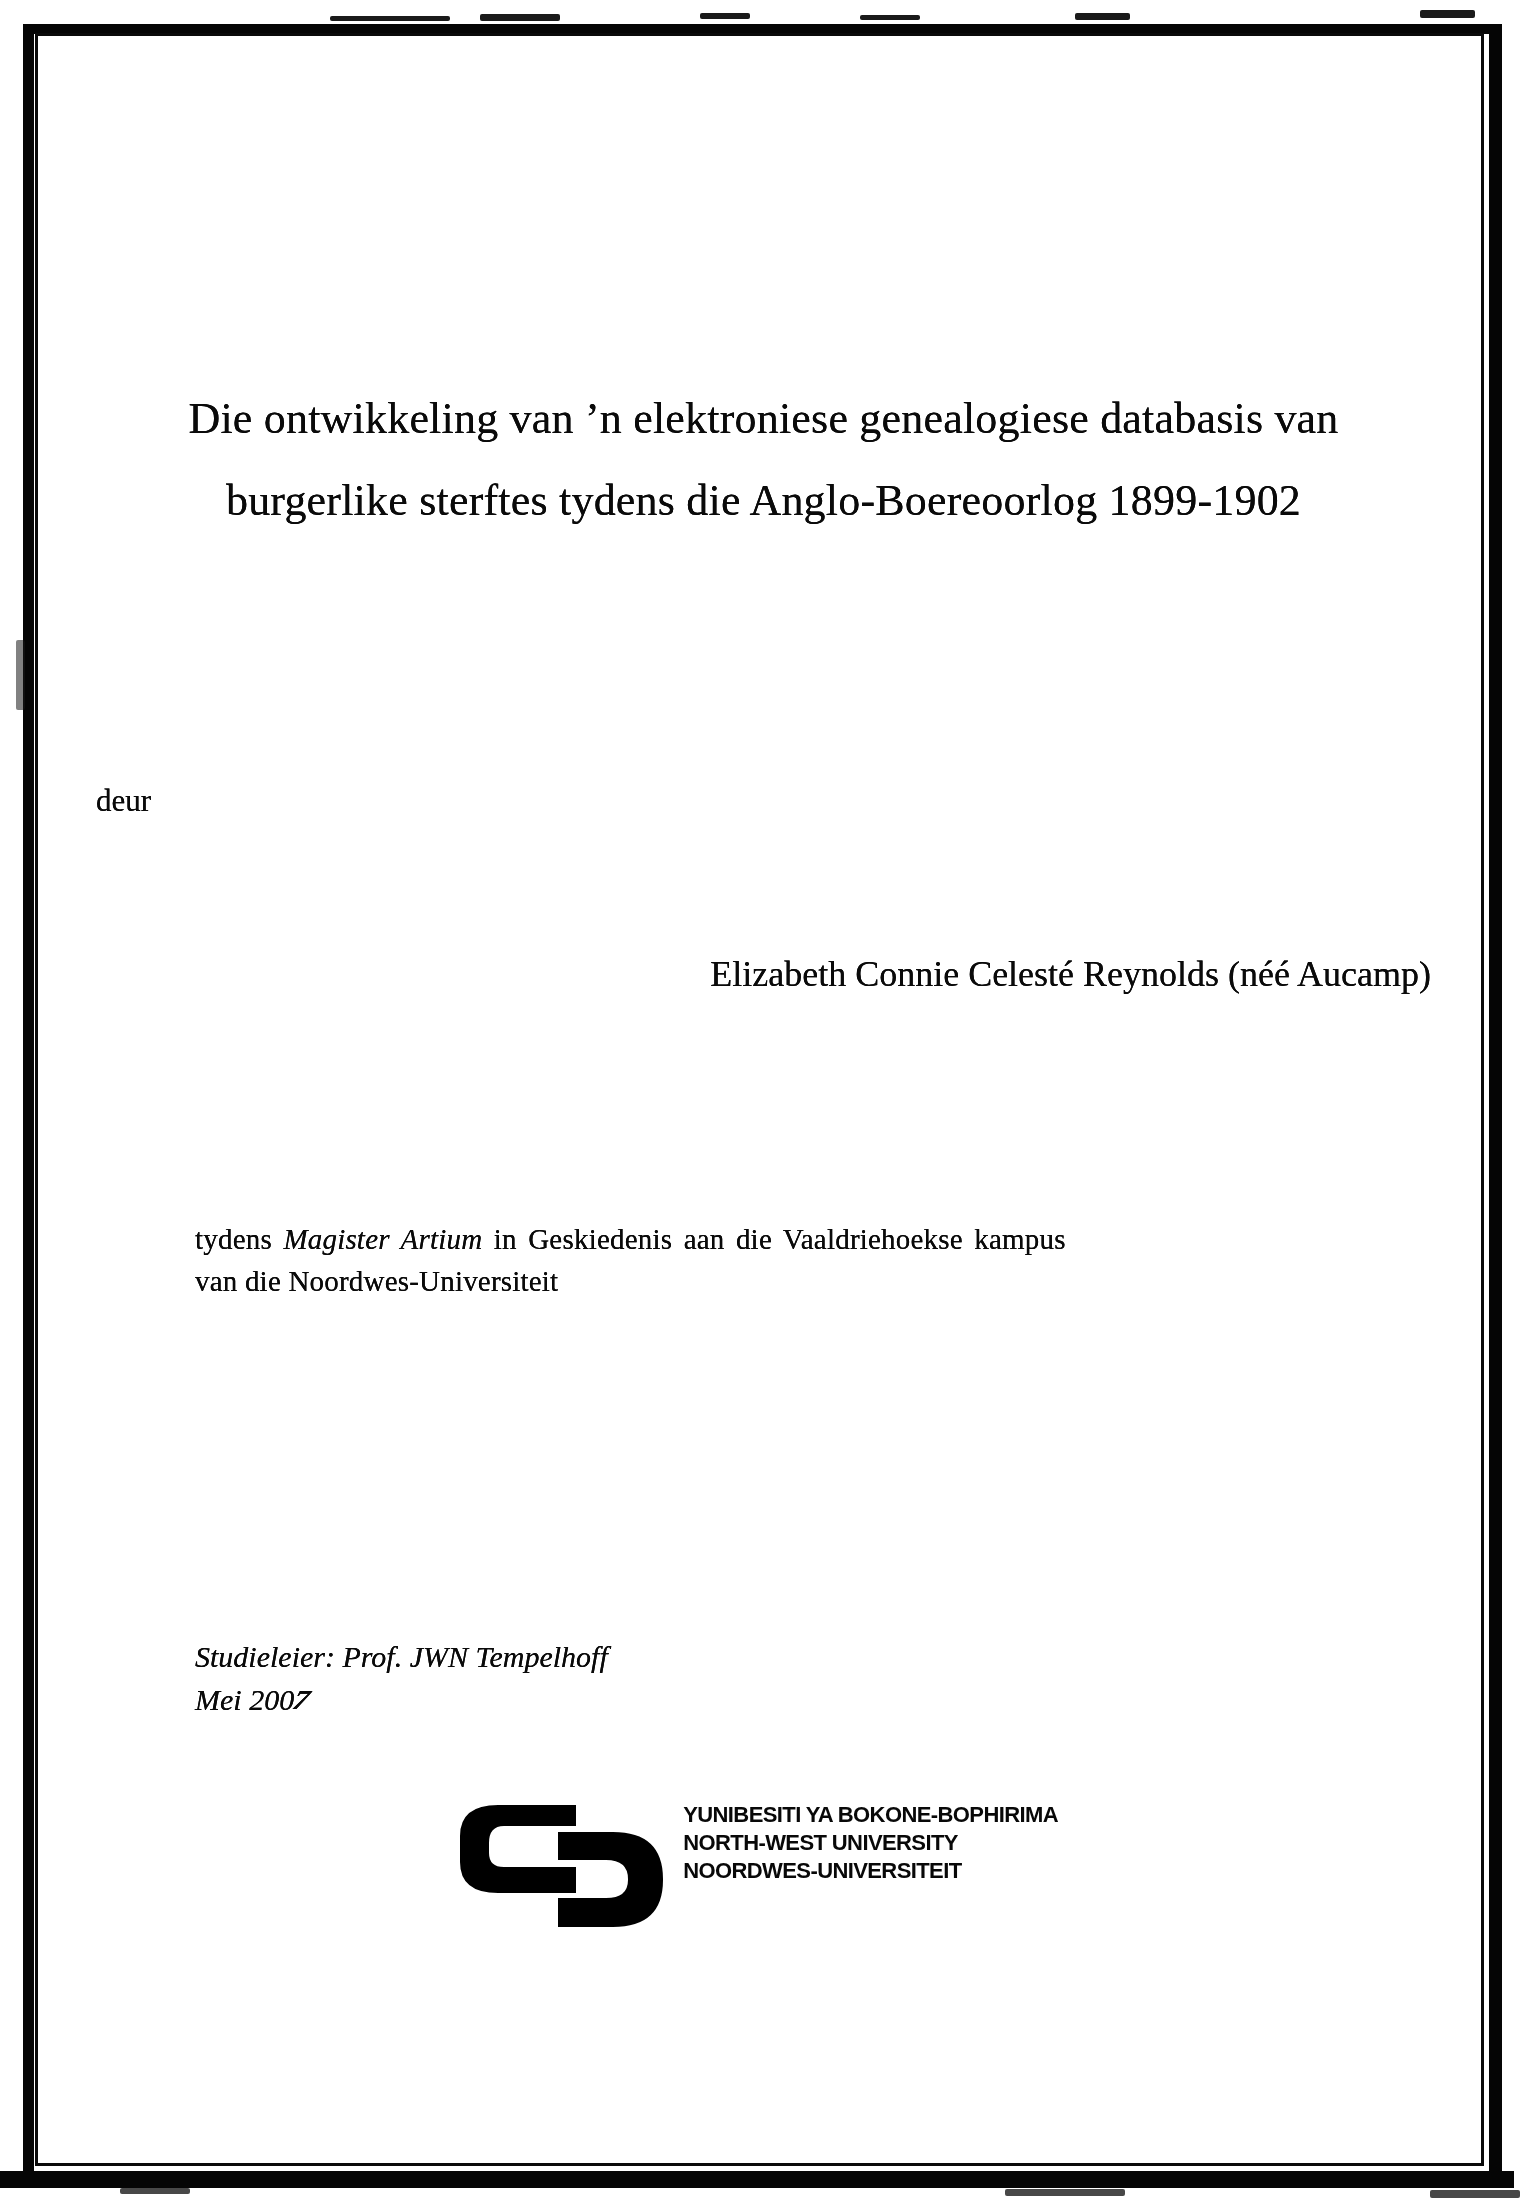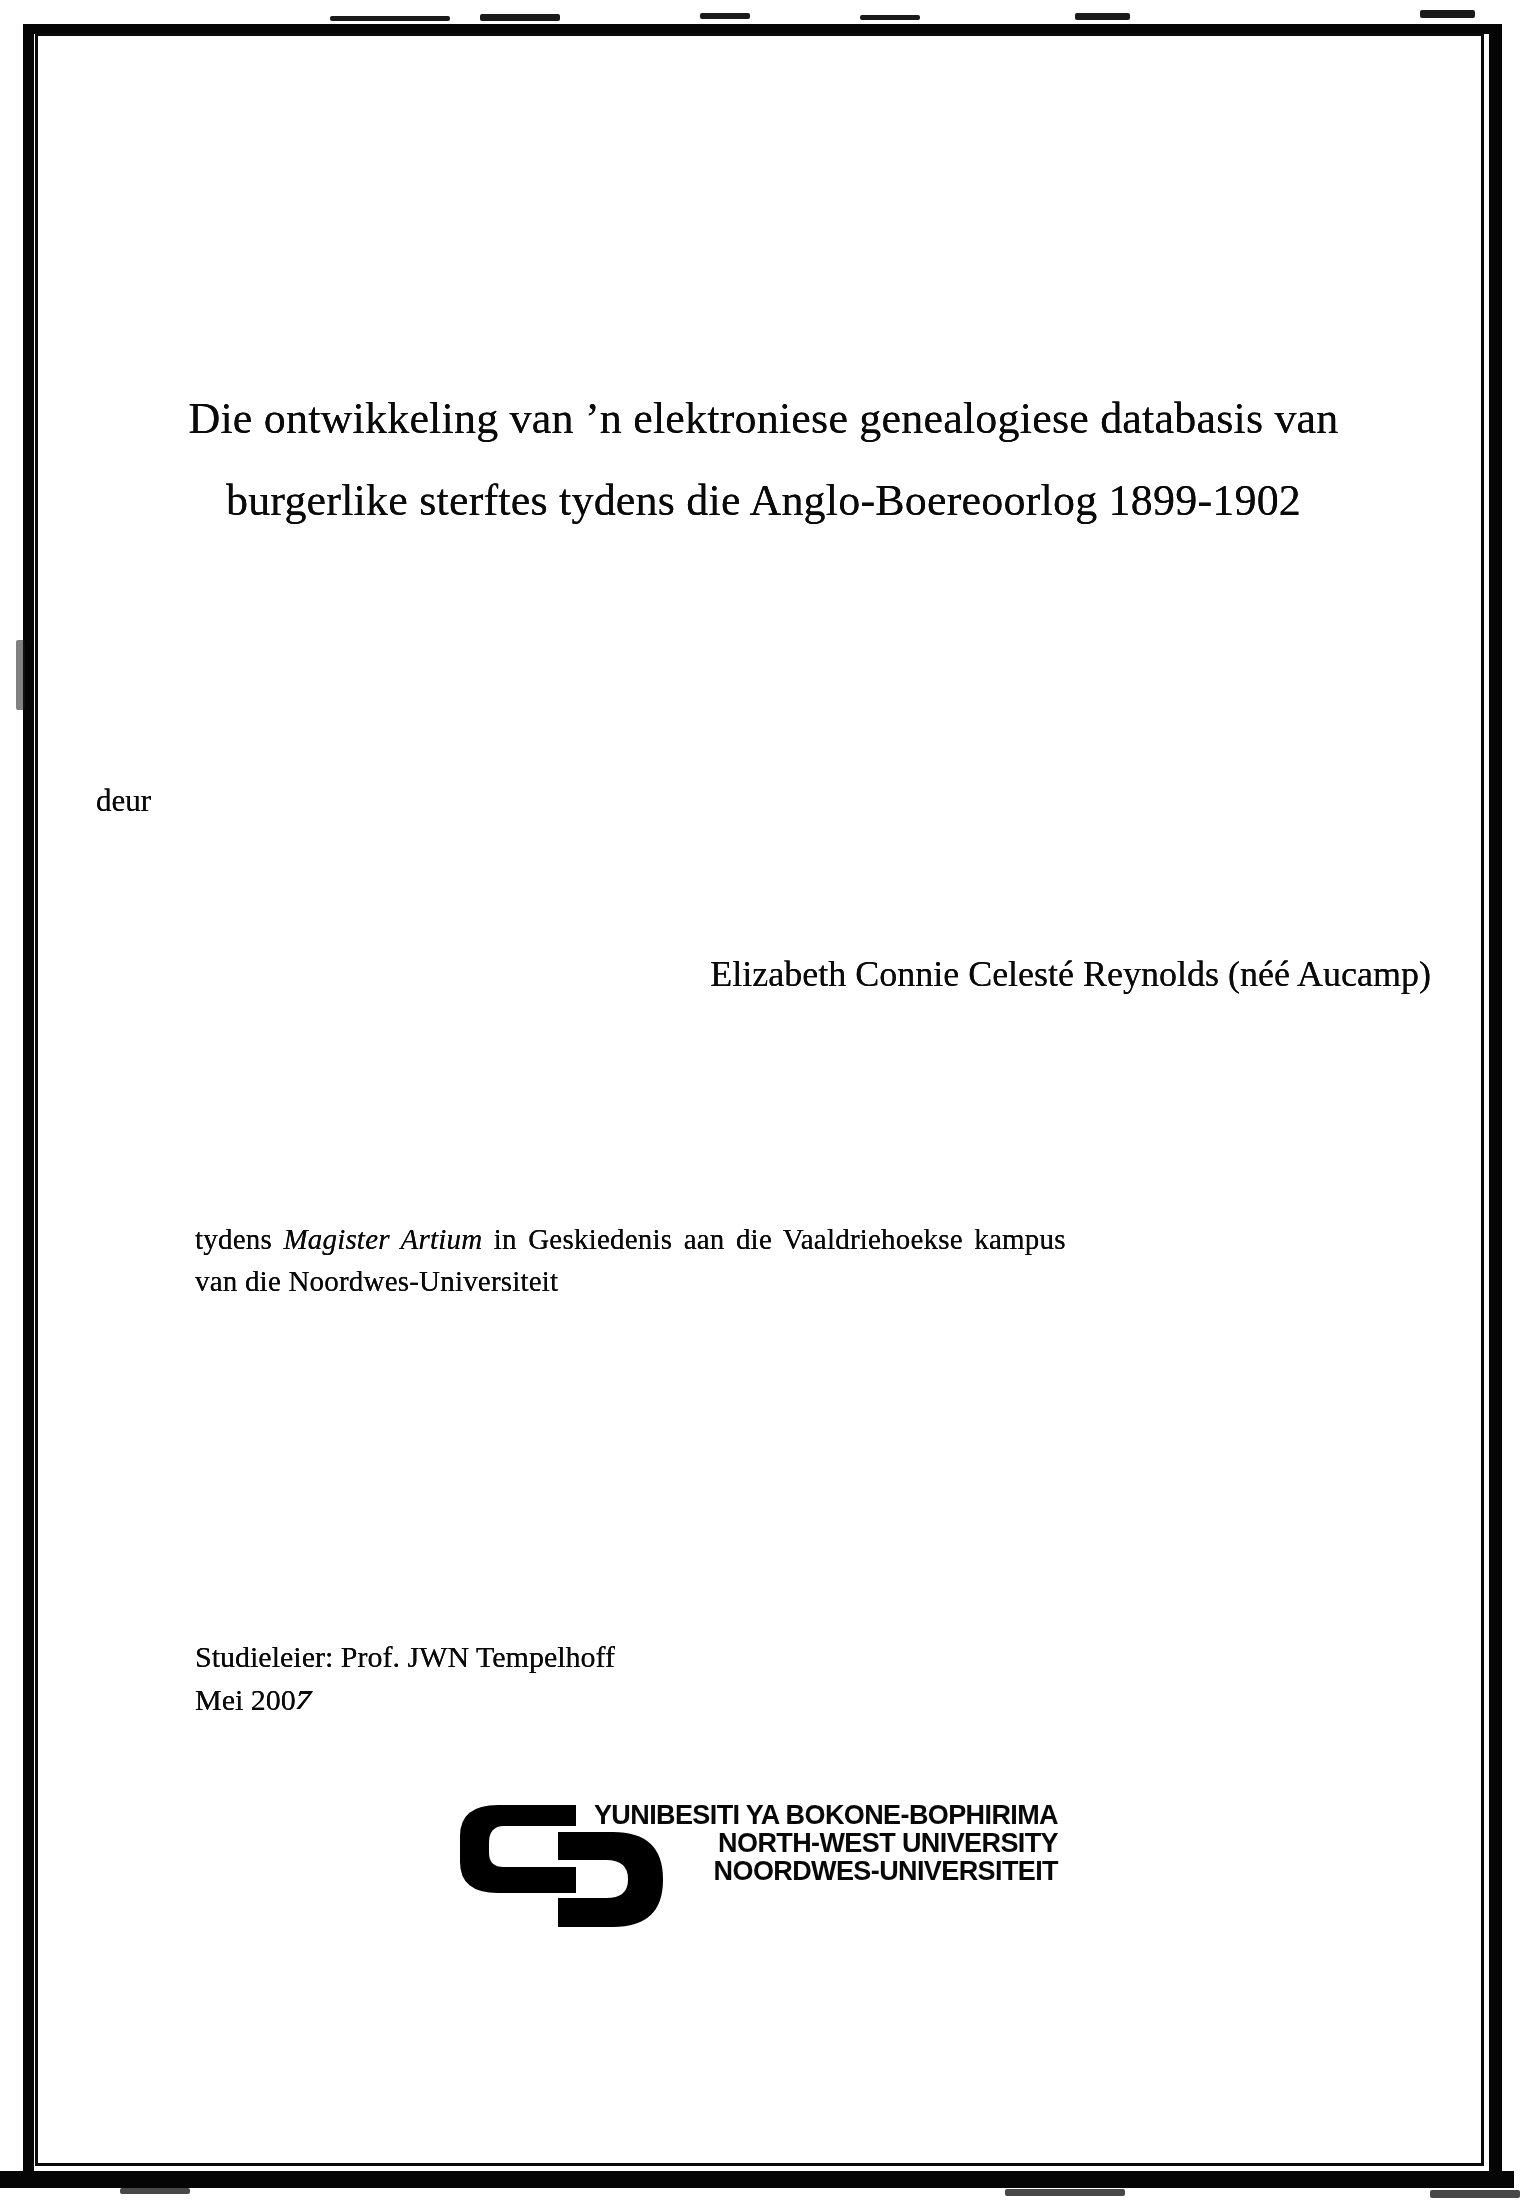--- a/index.html
+++ b/index.html
@@ -53,39 +53,39 @@
   }
   #statement .just {
     text-align: justify;
     text-align-last: justify;
   }
   #statement .wide { word-spacing: 4px; }
   .italic { font-style: italic; }
 
   #footer-block {
     position: absolute; left: 195px; top: 1635px;
-    font-size: 30px; line-height: 43px;
+    font-size: 30px; line-height: 43px; font-style: italic;
   }
   .digit-seven {
     display: inline-block;
     transform: skewX(-16deg) scaleY(0.92);
     font-weight: bold;
   }
 
   
   #logo-mark {
     position: absolute; left: 458px; top: 1803px;
     width: 205px; height: 124px;
   }
   #logo-text {
     position: absolute; right: 477px; top: 1801px;
-    text-align: right;
+    text-align: left;
     font-family: "Liberation Sans", sans-serif;
     font-weight: bold;
-    font-size: 27px; line-height: 28px;
+    font-size: 22px; line-height: 28px;
     letter-spacing: -0.6px;
     color: #080808;
     white-space: nowrap;
   }
 </style>
 </head>
 <body>
 
 <div id="page">
 

